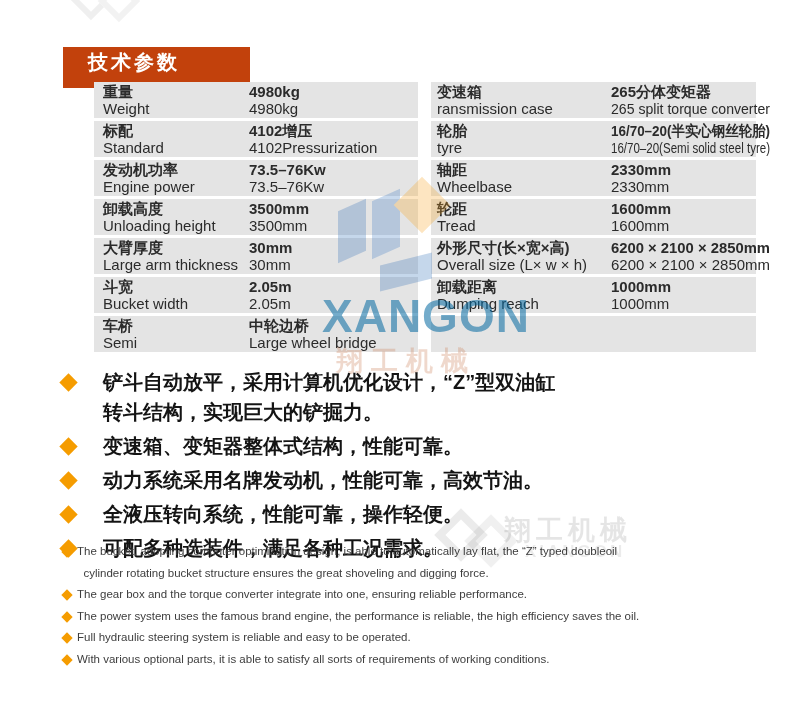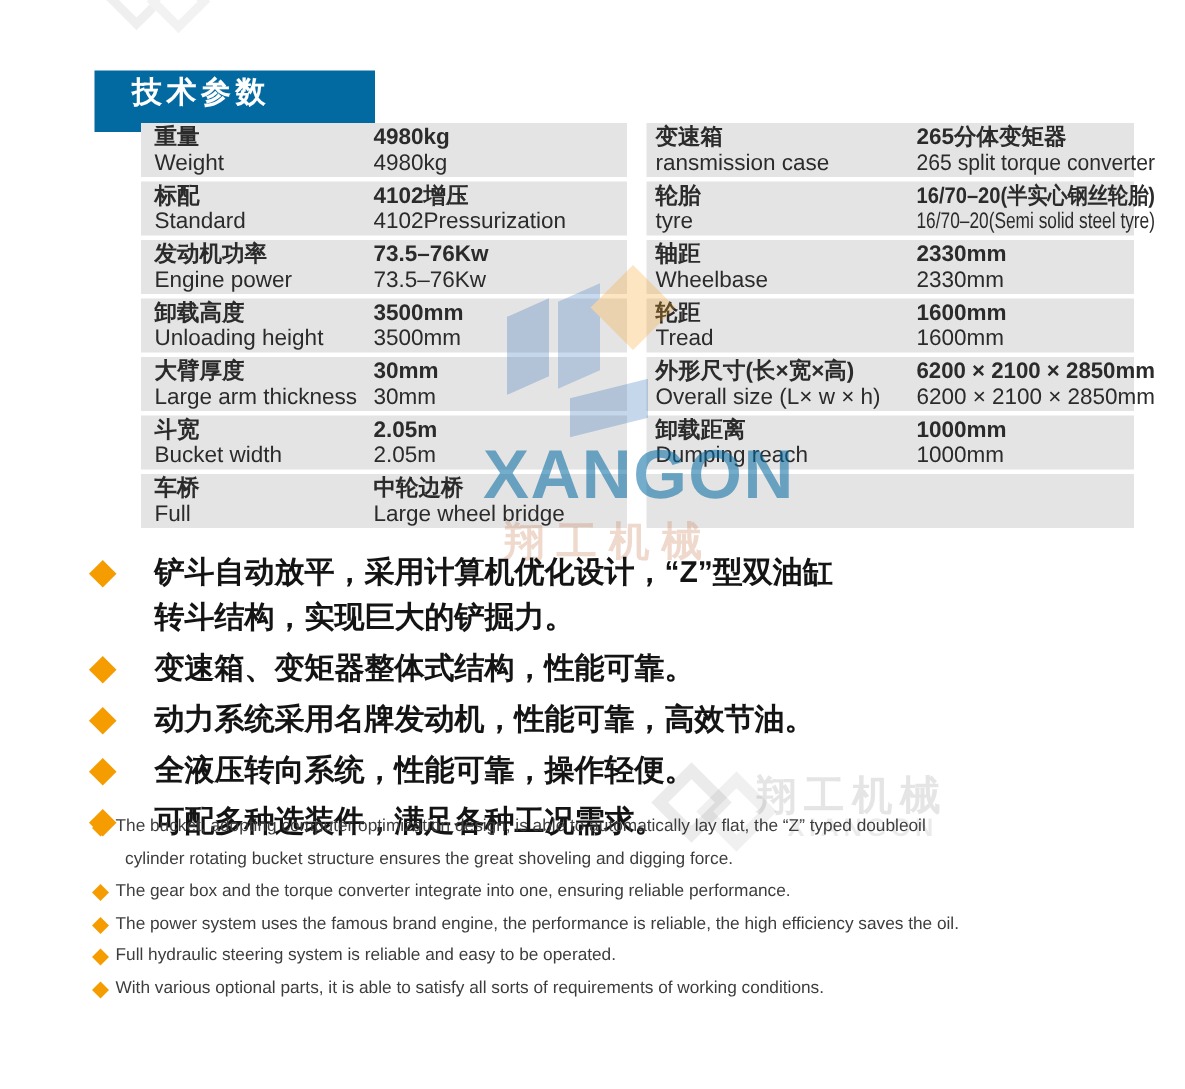--- a/index.html
+++ b/index.html
@@ -8,21 +8,21 @@
     font-family:"Liberation Sans","DejaVu Sans",sans-serif;color:#2b2b2b;
   }
   
   .wm-topleft{position:absolute;left:70px;top:-16px;width:70px;height:34px;opacity:.45;}
   .wm-topleft .d1,.wm-topleft .d2{
     position:absolute;width:18px;height:18px;border:6px solid #dcdcdc;transform:rotate(45deg);background:#fff;
   }
   .wm-topleft .d1{left:6px;top:0;}
   .wm-topleft .d2{left:34px;top:2px;border-color:#e3e3e3;}
   
-  .title-bar{position:absolute;left:63px;top:47px;width:187px;height:41px;background:#0369a1;}
+  .title-bar{position:absolute;left:63px;top:47px;width:187px;height:41px;background:#c2410c;}
   .title-bar .t{
     display:block;padding-left:25px;line-height:31px;color:#ffffff;
     font-size:20px;font-weight:700;letter-spacing:3px;white-space:nowrap;
   }
   
   .spec-col{position:absolute;top:82px;padding-left:31px;}
   .spec-col.left{left:63px;width:324px;}
   .spec-col.right{left:400px;width:325px;}
   .spec-row{position:relative;height:36px;margin-bottom:3px;background:#e4e4e4;}
   .labels{position:absolute;left:9px;top:1px;width:146px;}
@@ -130,21 +130,21 @@
           <div class="line ">Bucket width</div>
         </div>
         <div class="vals">
           <div class="line cnw">2.05m</div>
           <div class="line ">2.05m</div>
         </div>
       </div>
       <div class="spec-row">
         <div class="labels">
           <div class="line cnw">车桥</div>
-          <div class="line ">Full</div>
+          <div class="line ">Semi</div>
         </div>
         <div class="vals">
           <div class="line cnw">中轮边桥</div>
           <div class="line ">Large wheel bridge</div>
         </div>
       </div>
     </div>
   <div class="spec-col right" id="right-col">
       <div class="spec-row">
         <div class="labels">

